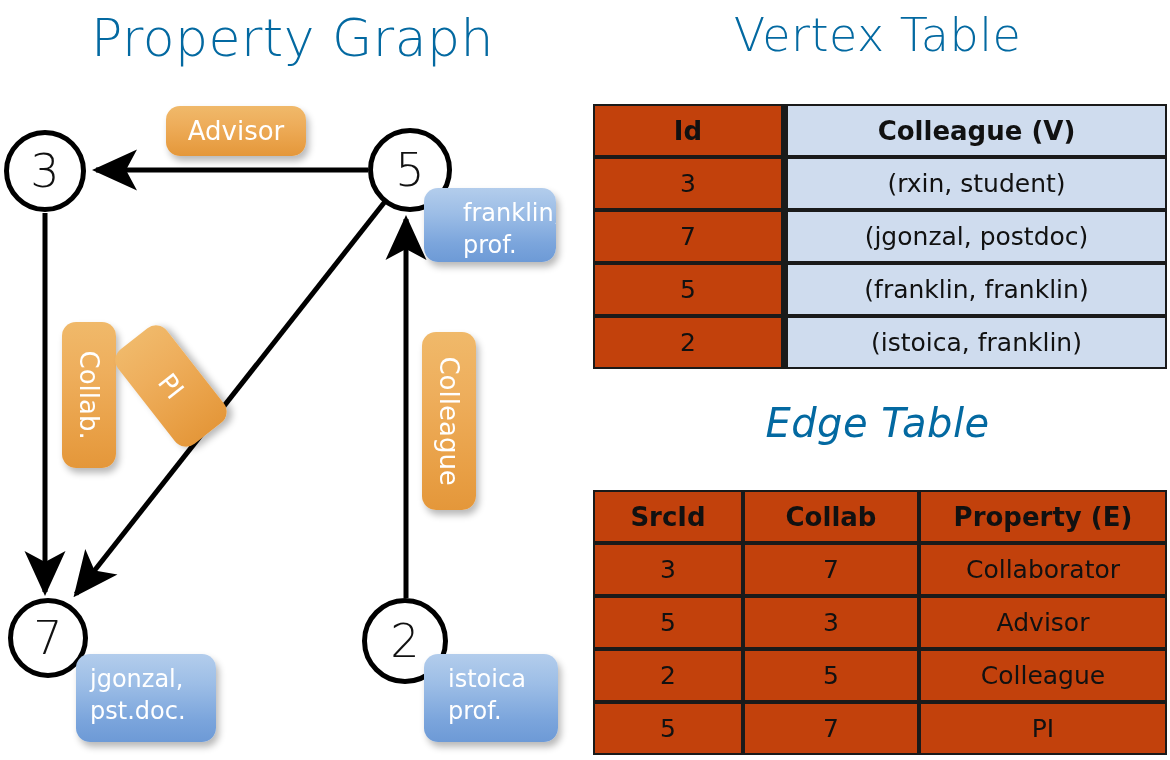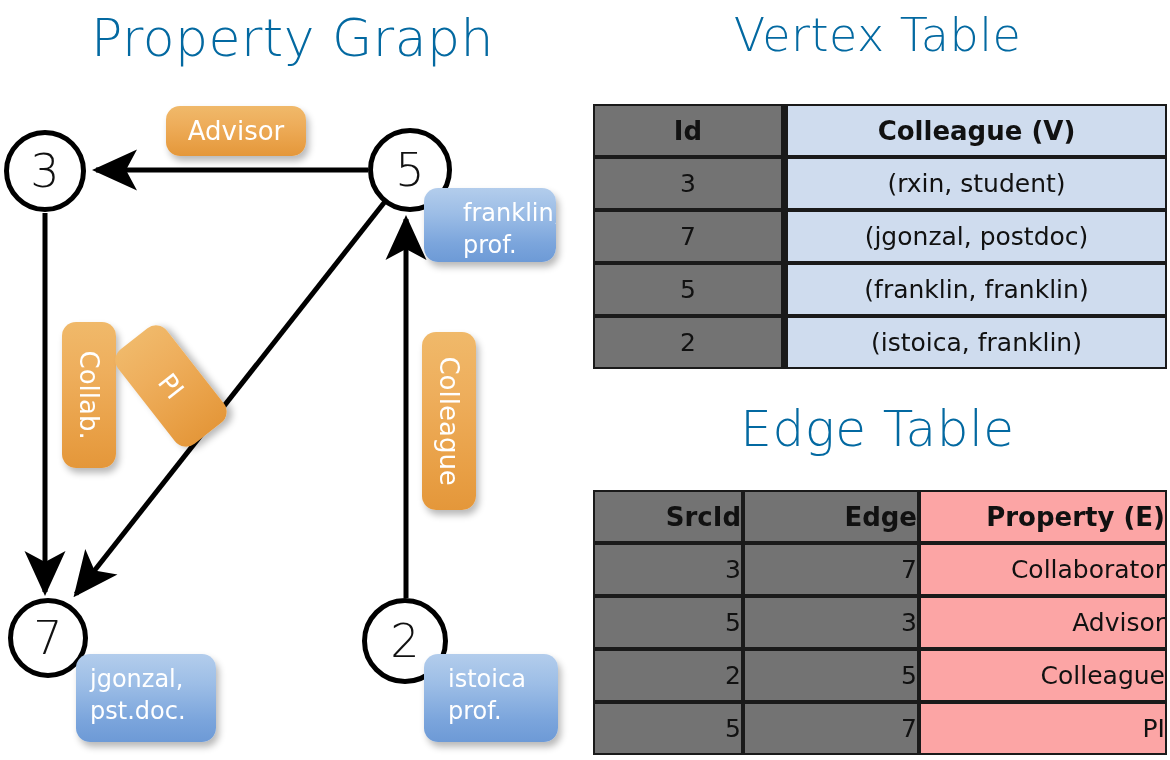--- a/index.html
+++ b/index.html
@@ -20,21 +20,21 @@
   .title {
     position: absolute;
     font-family: "DejaVu Sans", sans-serif;
     font-weight: 300;
     color: #0369a1;
     white-space: nowrap;
     letter-spacing: 0.5px;
   }
   #title-property-graph { left: 0;    top: 8px;  width: 585px;  text-align: center; font-size: 52px; }
   #title-vertex-table   { left: 585px; top: 8px;  width: 585px; text-align: center; font-size: 46px; }
-  #title-edge-table     { left: 585px; top: 400px; width: 585px; text-align: center; font-size: 50px; }
+  #title-edge-table     { left: 585px; top: 400px; width: 585px; text-align: center; font-size: 40px; font-style: italic; }
 
   
   #graph-panel {
     position: absolute;
     left: 0; top: 0;
     width: 585px; height: 760px;
   }
   #graph-edges {
     position: absolute;
     left: 0; top: 0;
@@ -116,36 +116,36 @@
     table-layout: fixed;
     font-family: "DejaVu Sans", sans-serif;
   }
   .data-table td, .data-table th {
     border: 2px solid #1a1a1a;
     text-align: center;
     font-weight: normal;
     font-size: 25px;
     color: #111111;
     padding: 0;
-    background: #737373;
+    background: #c2410c;
     box-sizing: border-box;
   }
   .data-table th { font-weight: bold; font-size: 26px; }
   .data-table .hdr-prop-v,
   .data-table .cell-prop-v { background: #cfdcee; }
   .data-table .hdr-prop-e,
-  .data-table .cell-prop-e { background: #fca5a5; }
+  .data-table .cell-prop-e { background: #c2410c; }
 
   #vertex-table { left: 593px; top: 104px; width: 574px; }
   #vertex-table td, #vertex-table th { height: 53px; }
   #vertex-table .col-id   { width: 190px; }
   #vertex-table .col-prop { width: 384px; border-left-width: 5px; }
 
   #edge-table { left: 593px; top: 490px; width: 574px; }
-  #edge-table td, #edge-table th { height: 53px; text-align: right; }
+  #edge-table td, #edge-table th { height: 53px; }
   #edge-table .col-src  { width: 150px; }
   #edge-table .col-dst  { width: 176px; }
   #edge-table .col-prop { width: 248px; }
 </style>
 </head>
 <body>
 
 <div class="title" id="title-property-graph">Property Graph</div>
 <div class="title" id="title-vertex-table">Vertex Table</div>
 <div class="title" id="title-edge-table">Edge Table</div>
@@ -239,21 +239,21 @@
       <td class="col-id">2</td>
       <td class="col-prop cell-prop-v">(istoica, franklin)</td>
     </tr>
   </tbody>
 </table>
 
 <table class="data-table" id="edge-table">
   <thead>
     <tr>
       <th class="col-src">SrcId</th>
-      <th class="col-dst">Edge</th>
+      <th class="col-dst">Collab</th>
       <th class="col-prop hdr-prop-e">Property (E)</th>
     </tr>
   </thead>
   <tbody>
     <tr>
       <td class="col-src">3</td>
       <td class="col-dst">7</td>
       <td class="col-prop cell-prop-e">Collaborator</td>
     </tr>
     <tr>

